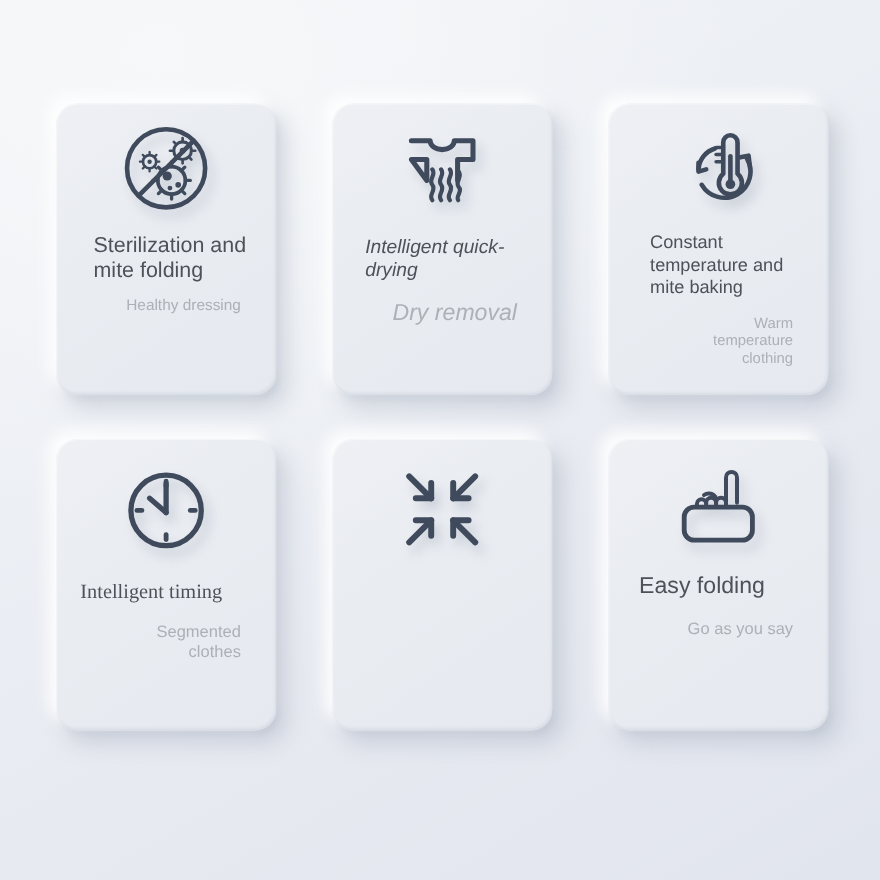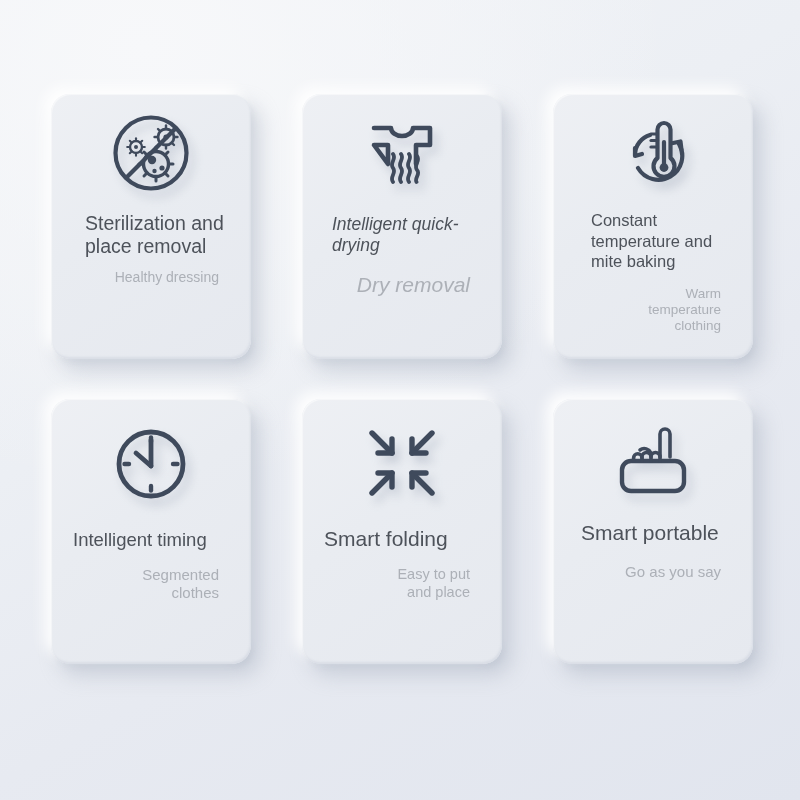--- a/index.html
+++ b/index.html
@@ -97,21 +97,21 @@
   .c2 .title { font-size: 17.5px; line-height: 1.2; }
   .c2 .subtitle { font-size: 21px; margin-top: 16px; padding-left: 2px; }
 
   .c3 .icon-wrap { height: 116px; }
   .c3 .text-block { padding-left: 38px; }
   .c3 .title { font-size: 16.5px; line-height: 1.25; }
   .c3 .subtitle { font-size: 13.5px; margin-top: 14px; padding-left: 2px; }
 
   .c4 .icon-wrap { height: 130px; }
   .c4 .text-block { padding-left: 22px; }
-  .c4 .title { font-size: 18.5px; }
+  .c4 .title { font-size: 18.5px; font-family: Liberation Serif, serif; }
   .c4 .subtitle { font-size: 15px; margin-top: 16px; padding-left: 30px; }
 
   .c5 .icon-wrap { height: 128px; }
   .c5 .text-block { padding-left: 22px; }
   .c5 .title { font-size: 21px; }
   .c5 .subtitle { font-size: 14.5px; margin-top: 15px; padding-left: 30px; }
 
   .c6 .icon-wrap { height: 122px; }
   .c6 .text-block { padding-left: 28px; }
   .c6 .title { font-size: 21px; }
@@ -168,21 +168,21 @@
               <line x1="34" y1="37" x2="36.8" y2="37"></line>
               <line x1="23.8" y1="32.8" x2="21.8" y2="30.8"></line>
               <line x1="32.2" y1="41.2" x2="34.2" y2="43.2"></line>
               <line x1="23.8" y1="41.2" x2="21.8" y2="43.2"></line>
               <line x1="32.2" y1="32.8" x2="34.2" y2="30.8"></line>
             </g>
           </g>
         </svg>
       </div>
       <div class="text-block">
-        <div class="title">Sterilization and place removal</div>
+        <div class="title">Sterilization and mite folding</div>
         <div class="subtitle">Healthy dressing</div>
       </div>
     </div>
 
     <div class="card c2">
       <div class="icon-wrap">
         <svg width="84" height="84" viewBox="0 0 84 84" fill="none" stroke="#3f4a5c" stroke-width="4.6" stroke-linecap="round" stroke-linejoin="round">
           <path d="M14 16 H31 a11 8 0 0 0 22 0 H70 V33 H56 V52 M28 52 V33 H14 Z"></path>
           <g stroke-width="3.8">
             <path d="M33 42 c4 5 -4 9 0 14 c4 5 -4 9 0 14"></path>
@@ -247,39 +247,35 @@
           <path d="M12 12 L32 32"></path>
           <path d="M32 18 L32 32 L18 32"></path>
           <path d="M72 12 L52 32"></path>
           <path d="M52 18 L52 32 L66 32"></path>
           <path d="M12 72 L32 52"></path>
           <path d="M18 52 L32 52 L32 66"></path>
           <path d="M72 72 L52 52"></path>
           <path d="M52 66 L52 52 L66 52"></path>
         </svg>
       </div>
-      <div class="text-block">
-        <div class="title">Smart folding</div>
-        <div class="subtitle">Easy to put and place</div>
-      </div>
     </div>
 
     <div class="card c6">
       <div class="icon-wrap">
         <svg width="86" height="86" viewBox="0 0 86 86" fill="none" stroke="#3f4a5c" stroke-width="4.4" stroke-linecap="round" stroke-linejoin="round">
           <rect x="12" y="44" width="62" height="30" rx="9"></rect>
           <g stroke-width="3.6">
             <path d="M50 44 L50 17 a5 5 0 0 1 10 0 L60 40"></path>
             <path d="M50 40 a4.5 4.5 0 0 0 -9 0 L41 44"></path>
             <path d="M41 40 a4.5 4.5 0 0 0 -9 0 L32 44"></path>
             <path d="M32 41 a4.2 4.2 0 0 0 -8.4 0 L23.6 44"></path>
             <path d="M30 33 c4 -3 9 -1 11 3"></path>
           </g>
         </svg>
       </div>
       <div class="text-block">
-        <div class="title">Smart portable</div>
+        <div class="title">Easy folding</div>
         <div class="subtitle">Go as you say</div>
       </div>
     </div>
 
   </div>
 </div>
 
 </body></html>

